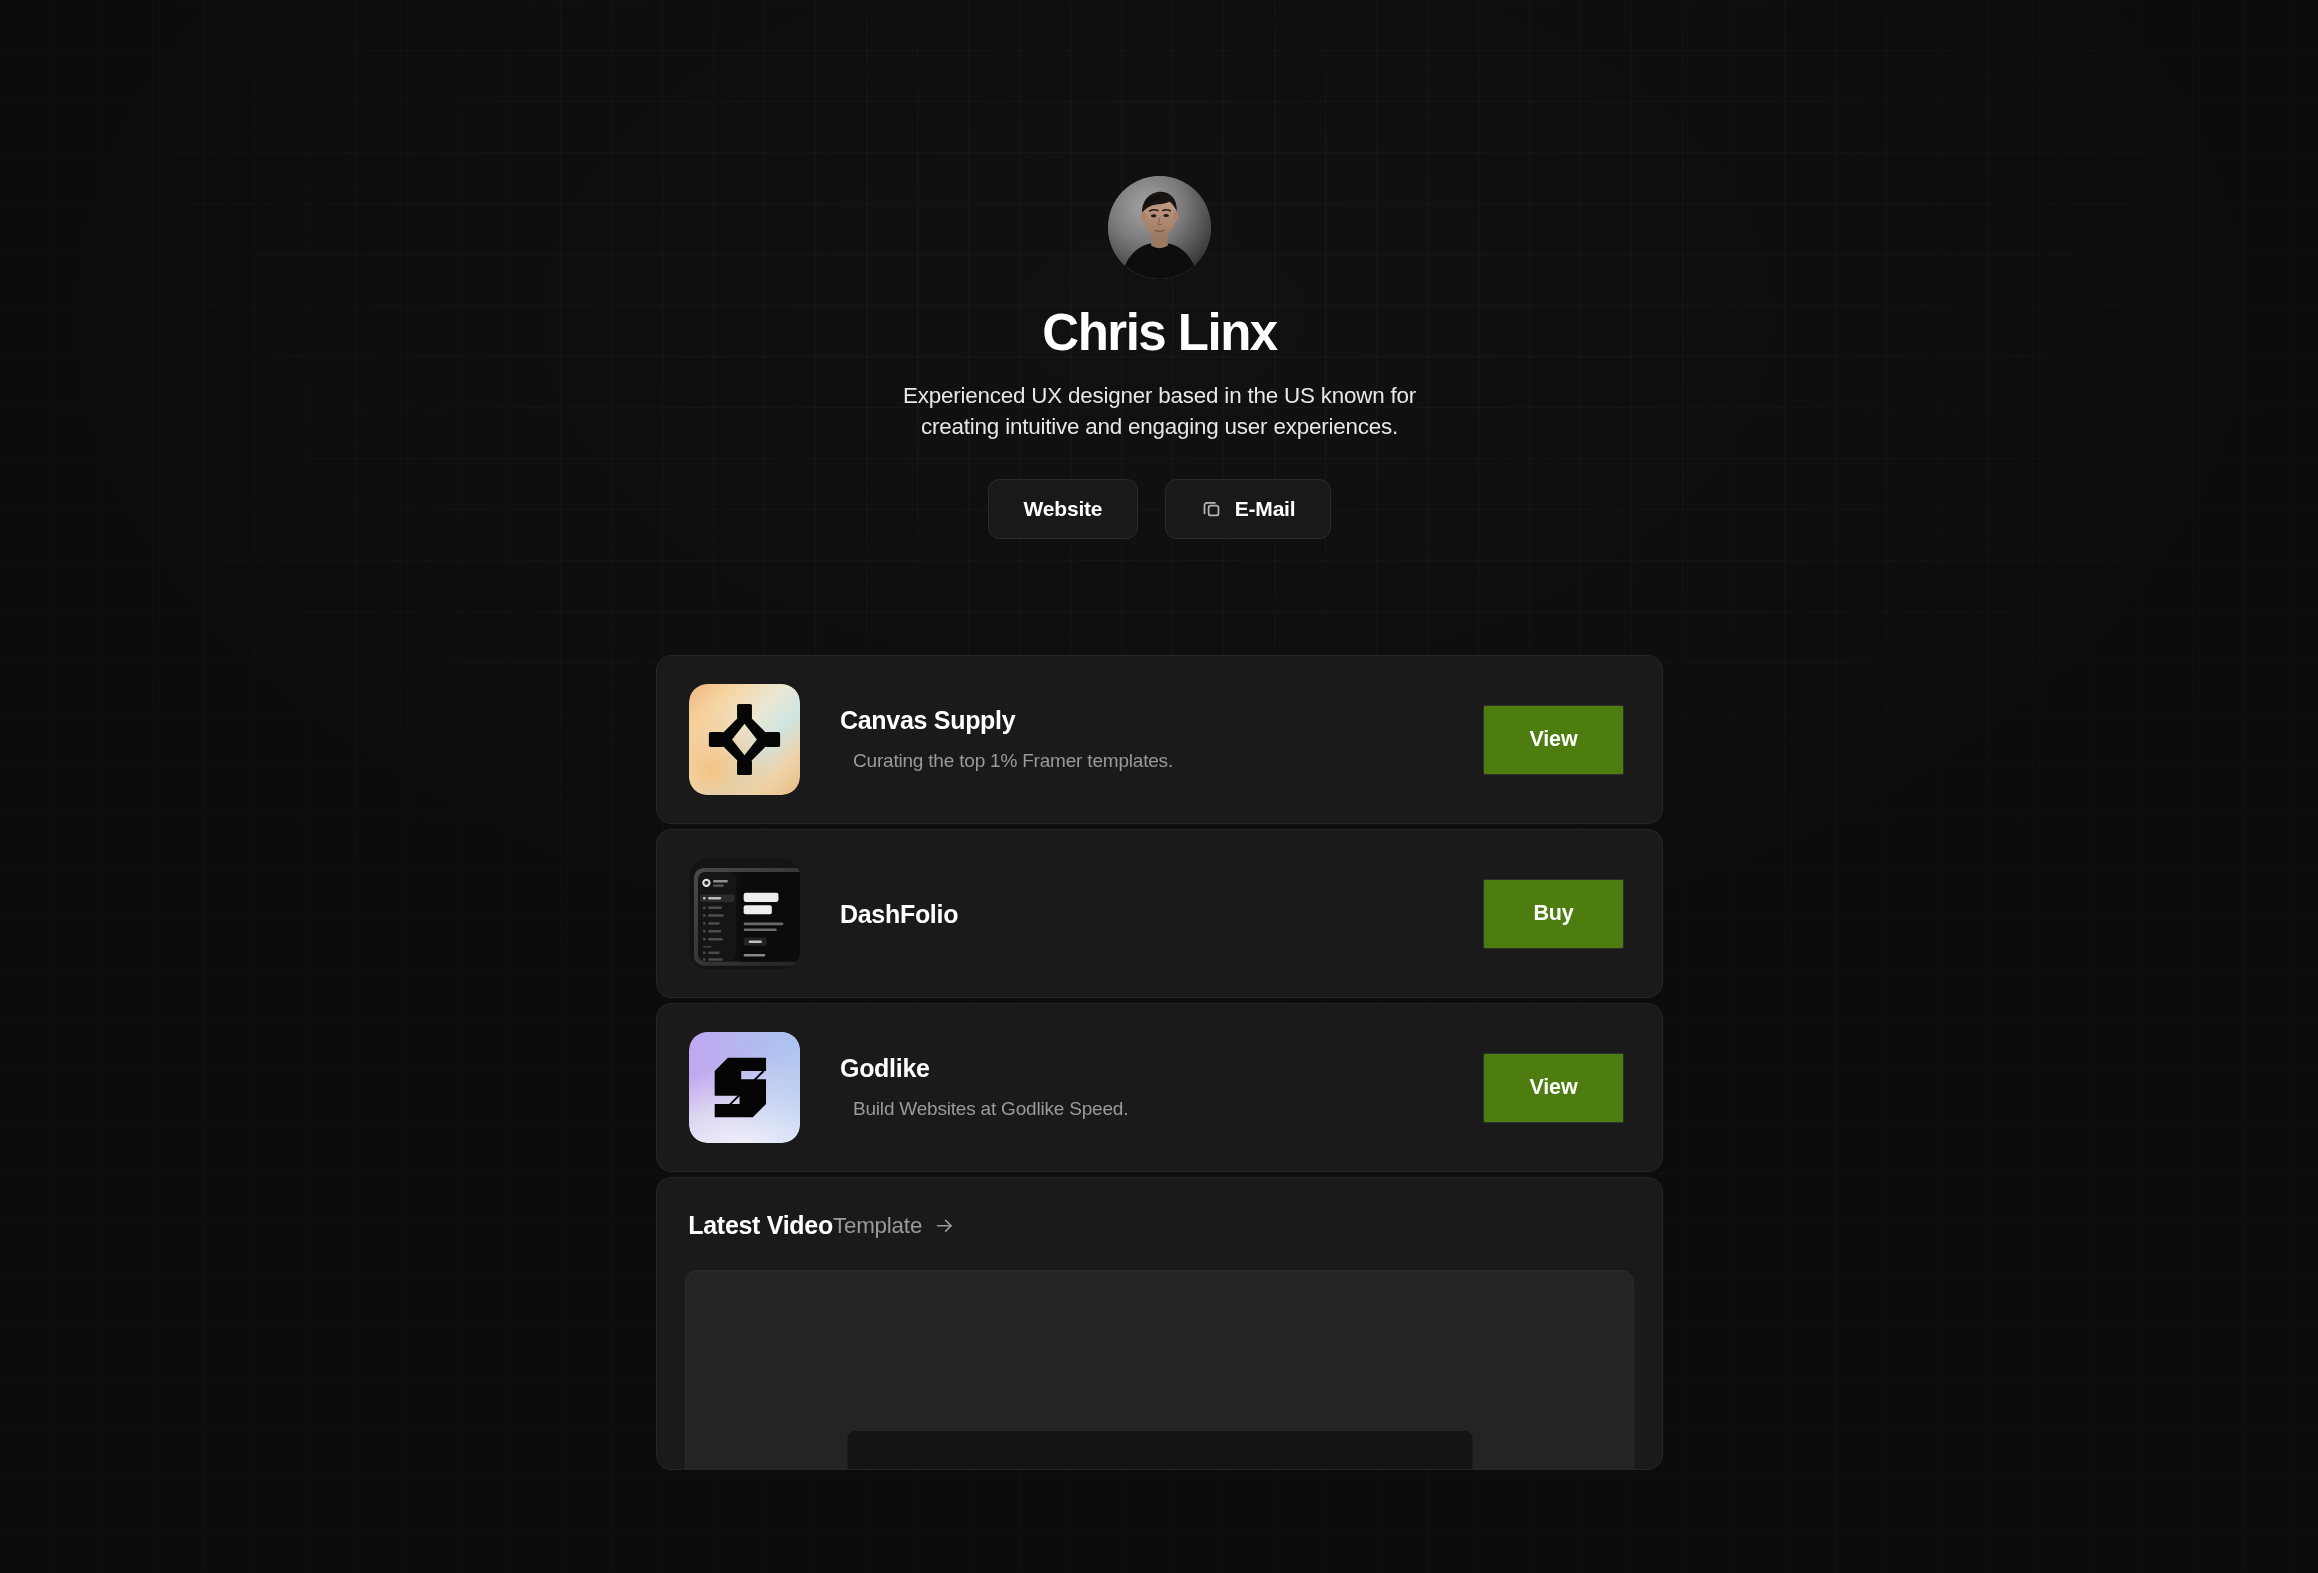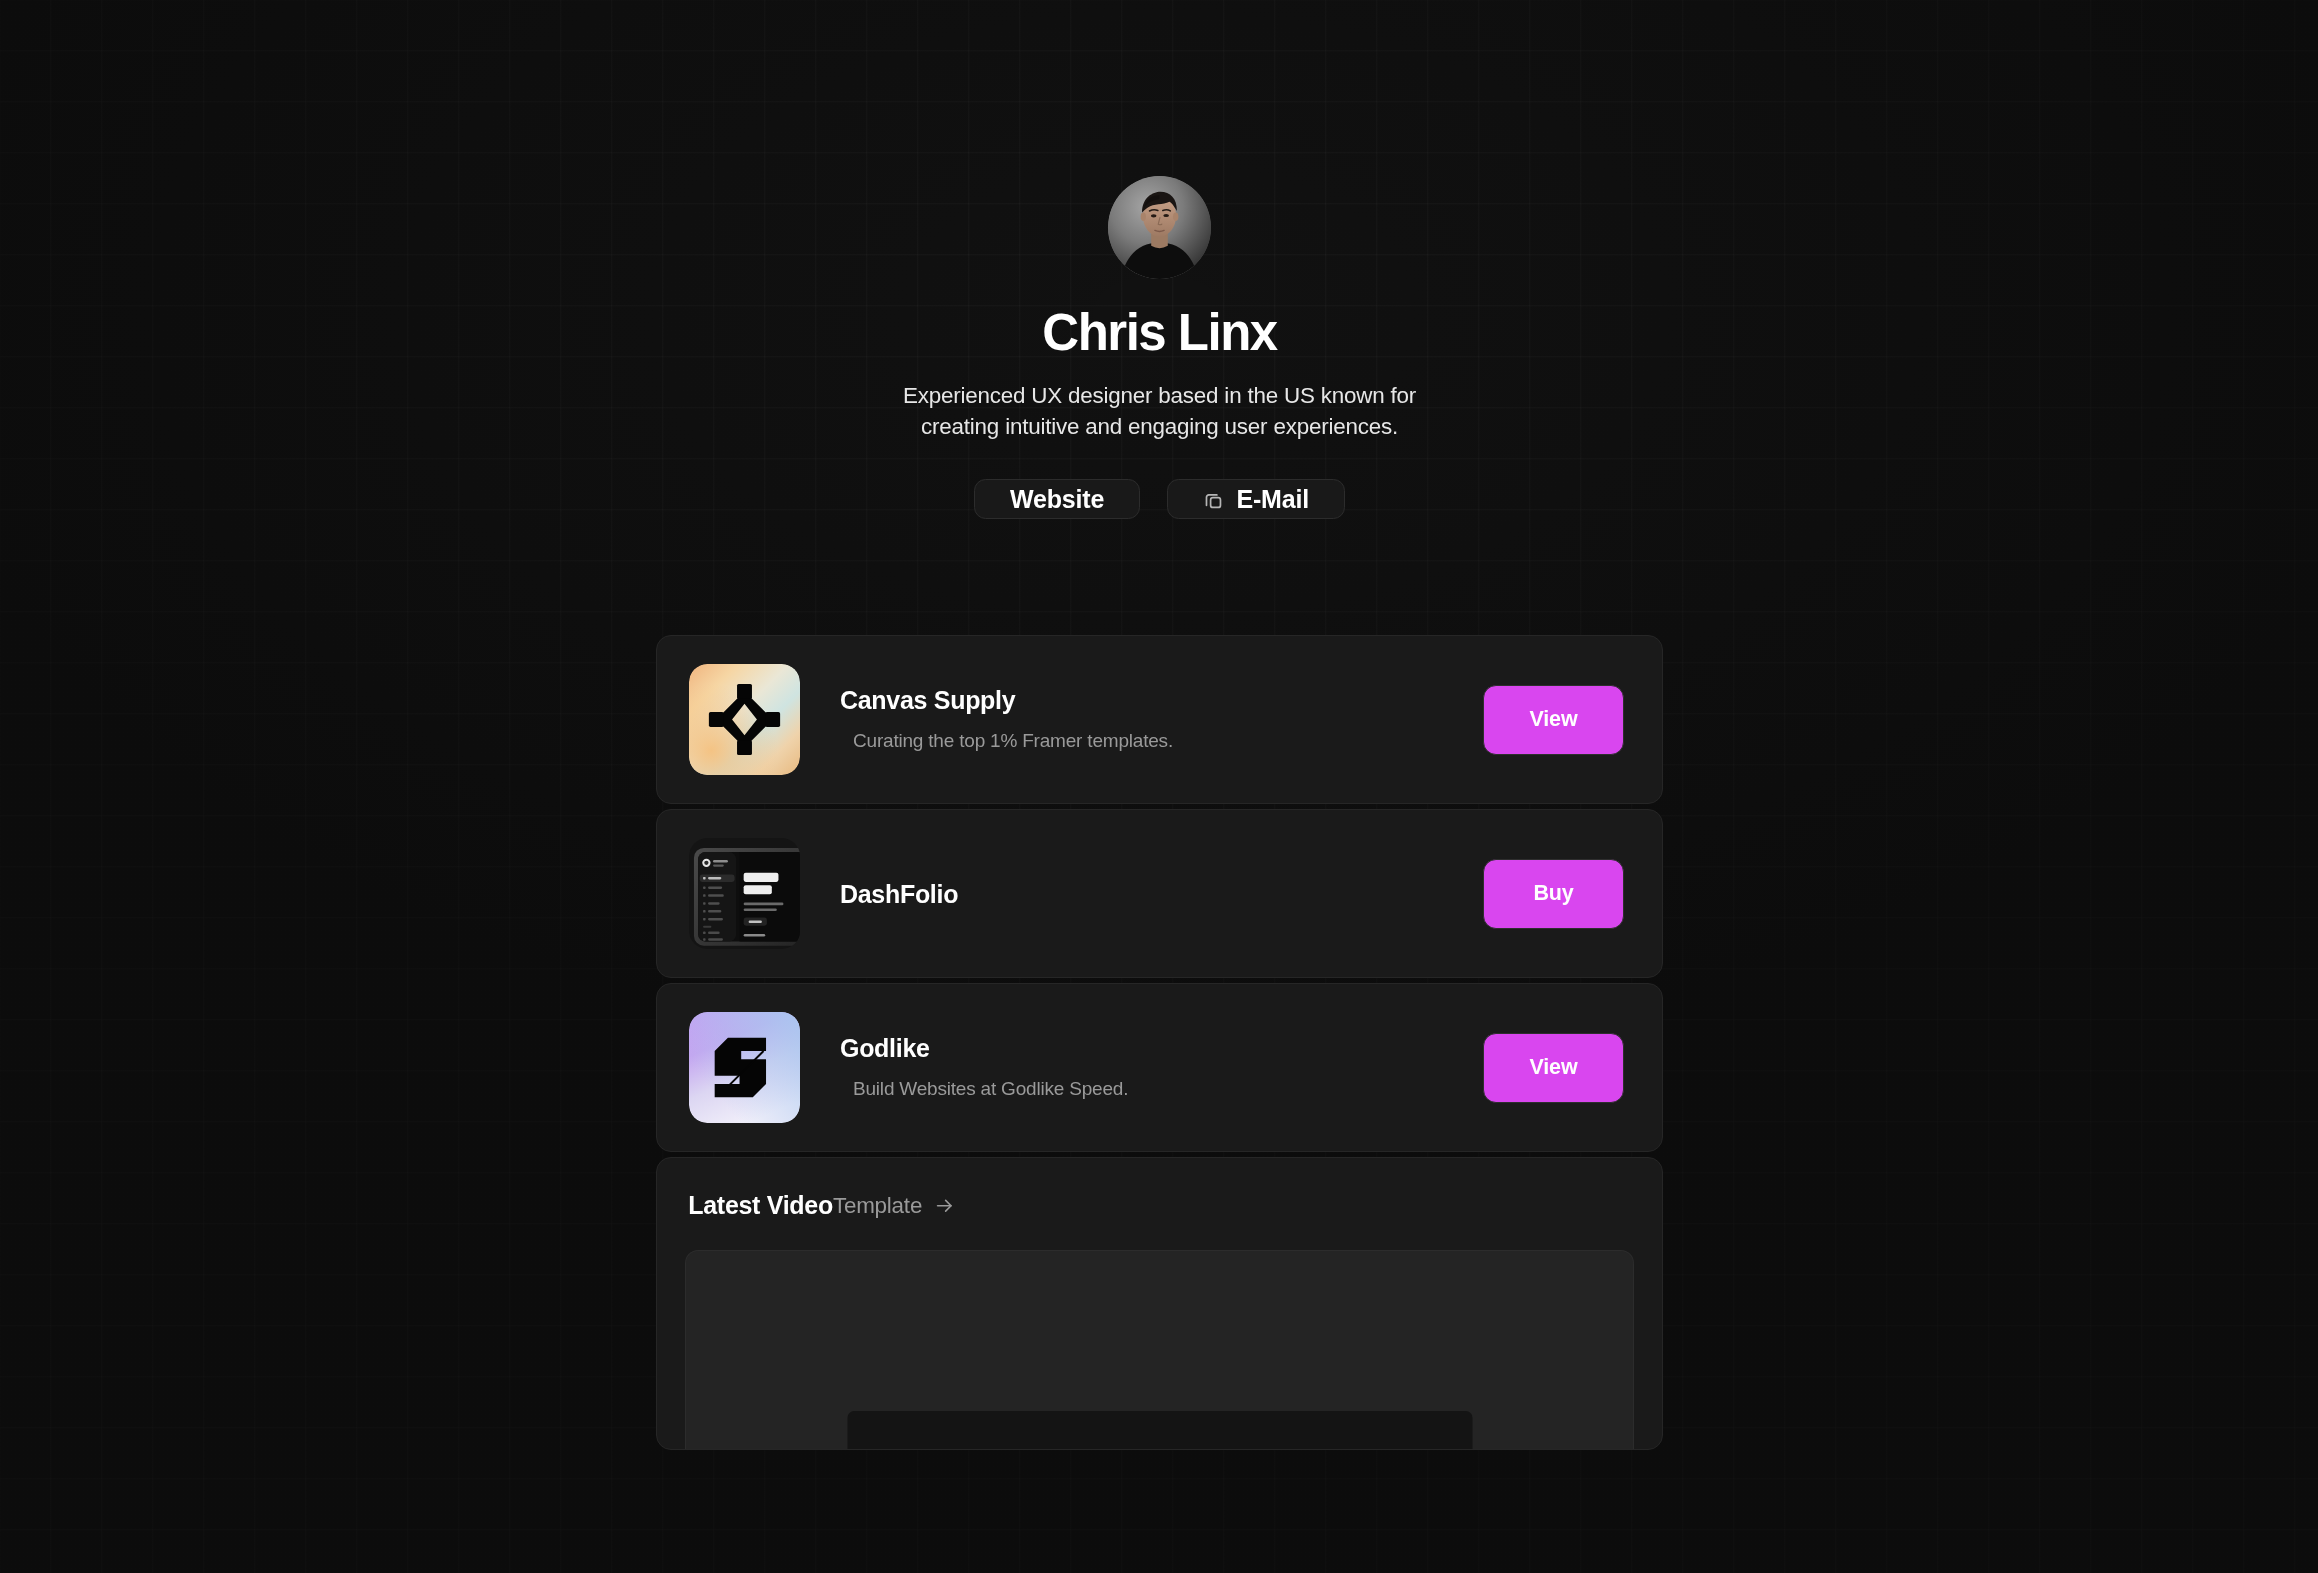--- a/index.html
+++ b/index.html
@@ -79,27 +79,27 @@
     margin-top: 36px;
     display: flex;
     justify-content: center;
     gap: 26.5px;
   }
   .hero-btn {
     display: inline-flex;
     align-items: center;
     justify-content: center;
     gap: 12.4px;
-    height: 40px;
+    height: 60px;
     padding: 0 35px;
     border-radius: 11.6px;
     background: #191919;
     border: 0.8px solid #2c2c2c;
     color: #ffffff;
-    font-size: 25px;
+    font-size: 21px;
     font-weight: 700;
     letter-spacing: -0.2px;
     cursor: pointer;
     font-family: inherit;
   }
   .copy-icon { display:inline-block; width:21.5px; height:21.5px; flex:none; }
 
   
   .cards { margin-top: 116px; display:flex; flex-direction:column; gap: 5px; }
 
@@ -144,22 +144,22 @@
   }
 
   .card-action {
     flex: none;
     display:inline-flex;
     align-items:center;
     justify-content:center;
     min-width: 141px;
     height: 70px;
     padding: 0 25px;
-    border-radius: 13px;
-    background: #d946ef;
+    border-radius: 2px;
+    background: #4d7c0f;
     border: 0.8px solid #2e2e2e;
     color: #ffffff;
     font-size: 21.5px;
     font-weight: 700;
     letter-spacing: -0.2px;
     cursor: pointer;
     font-family: inherit;
   }
 
   

